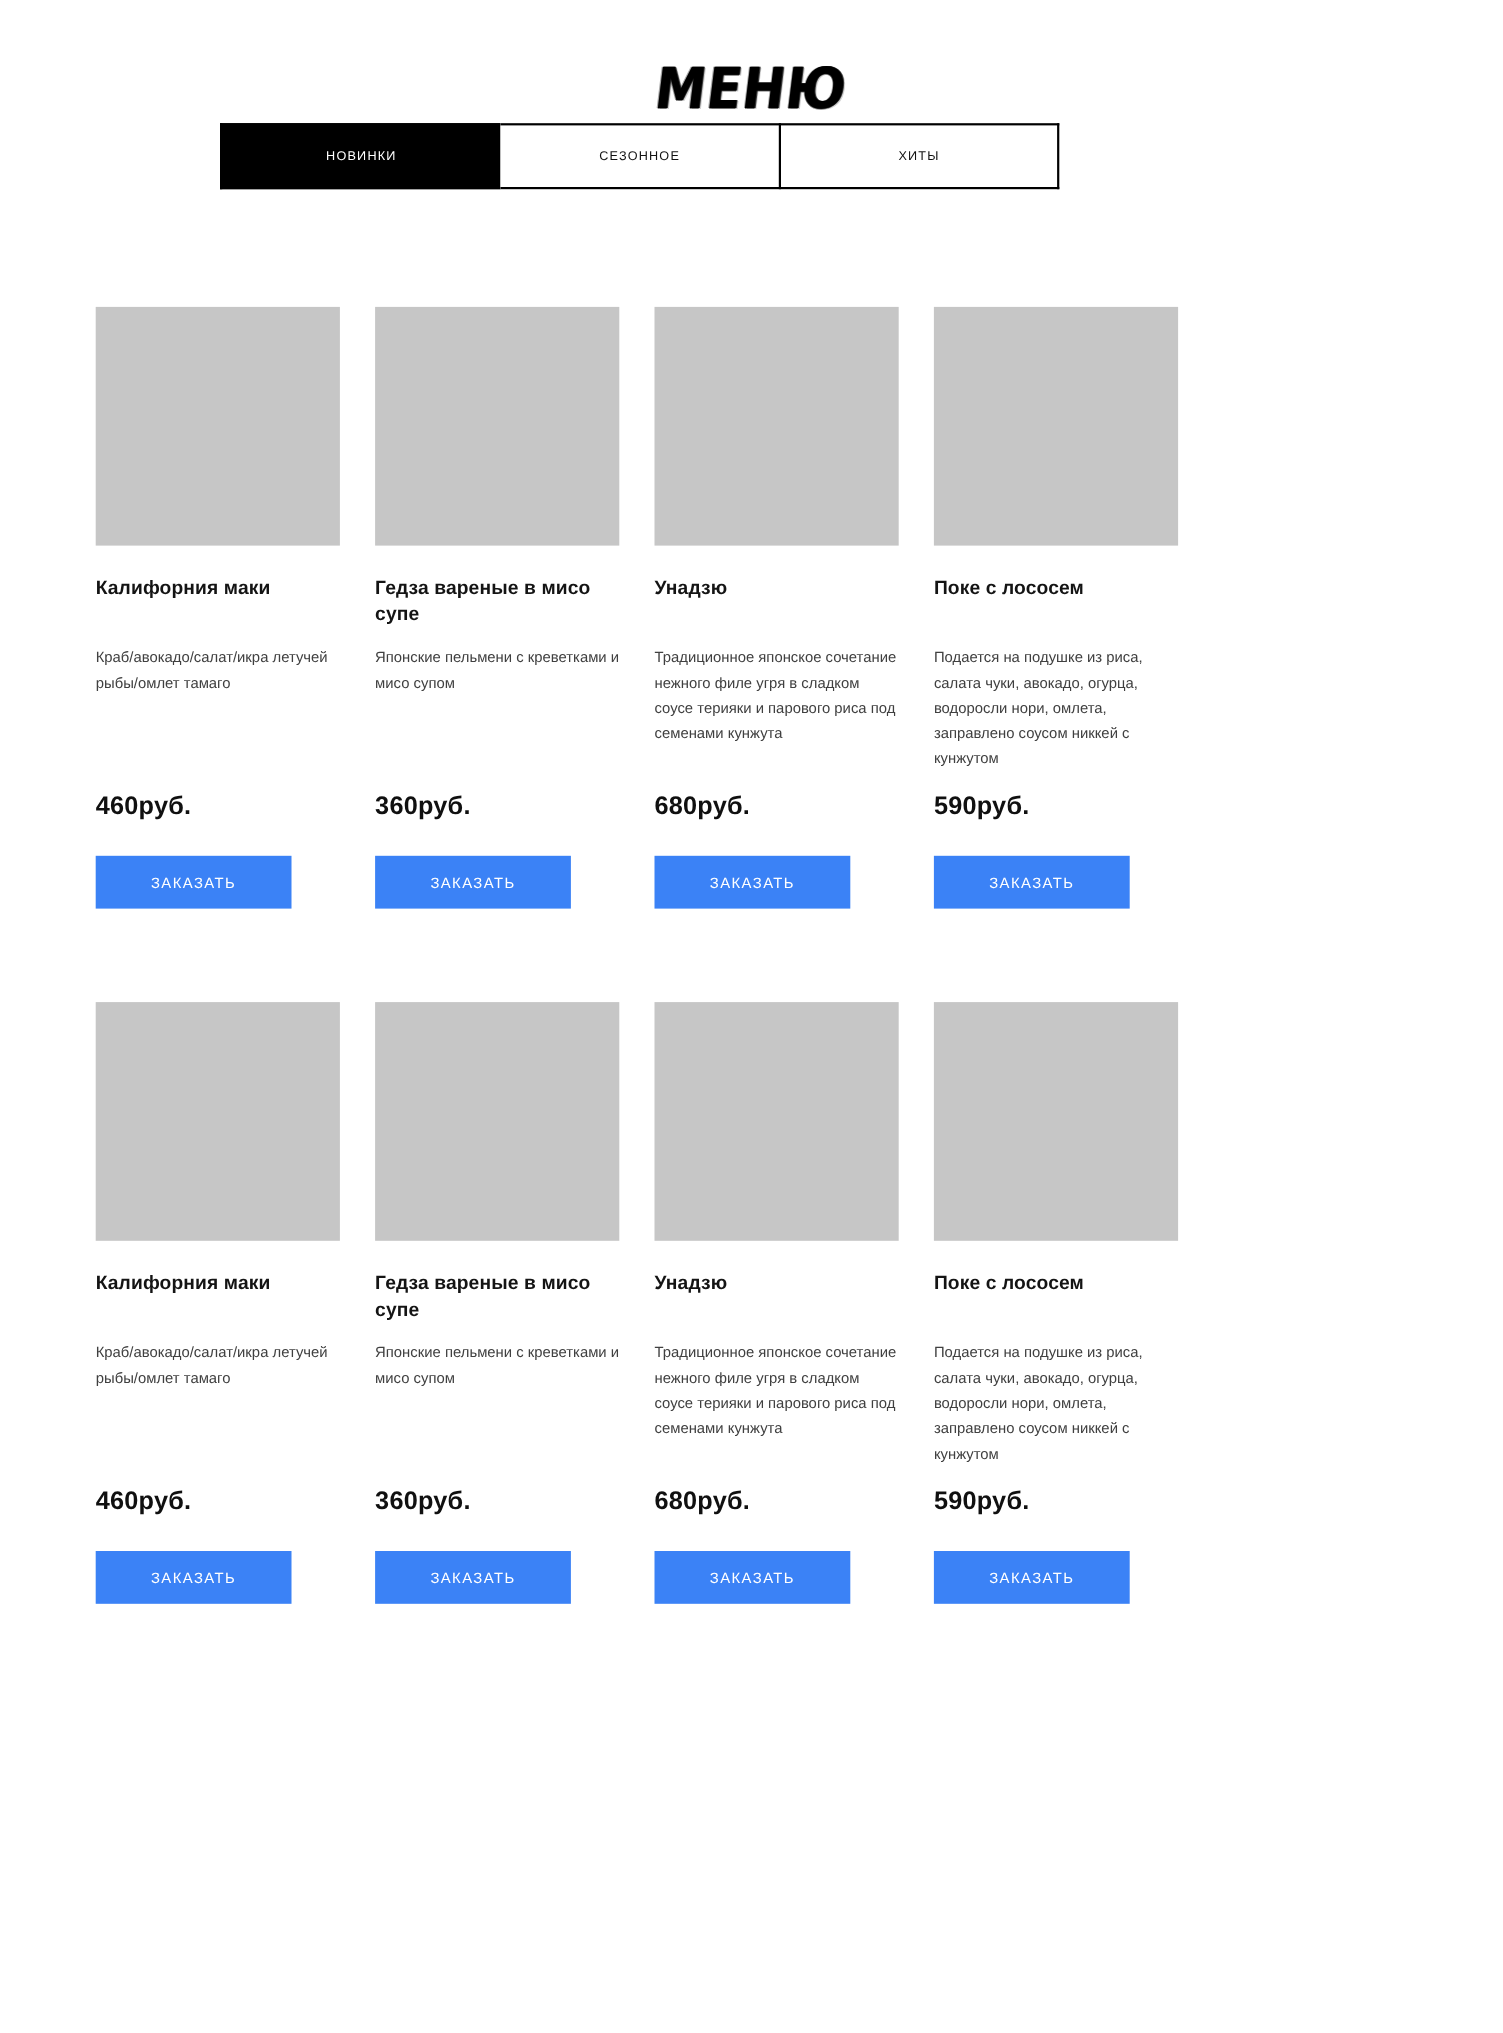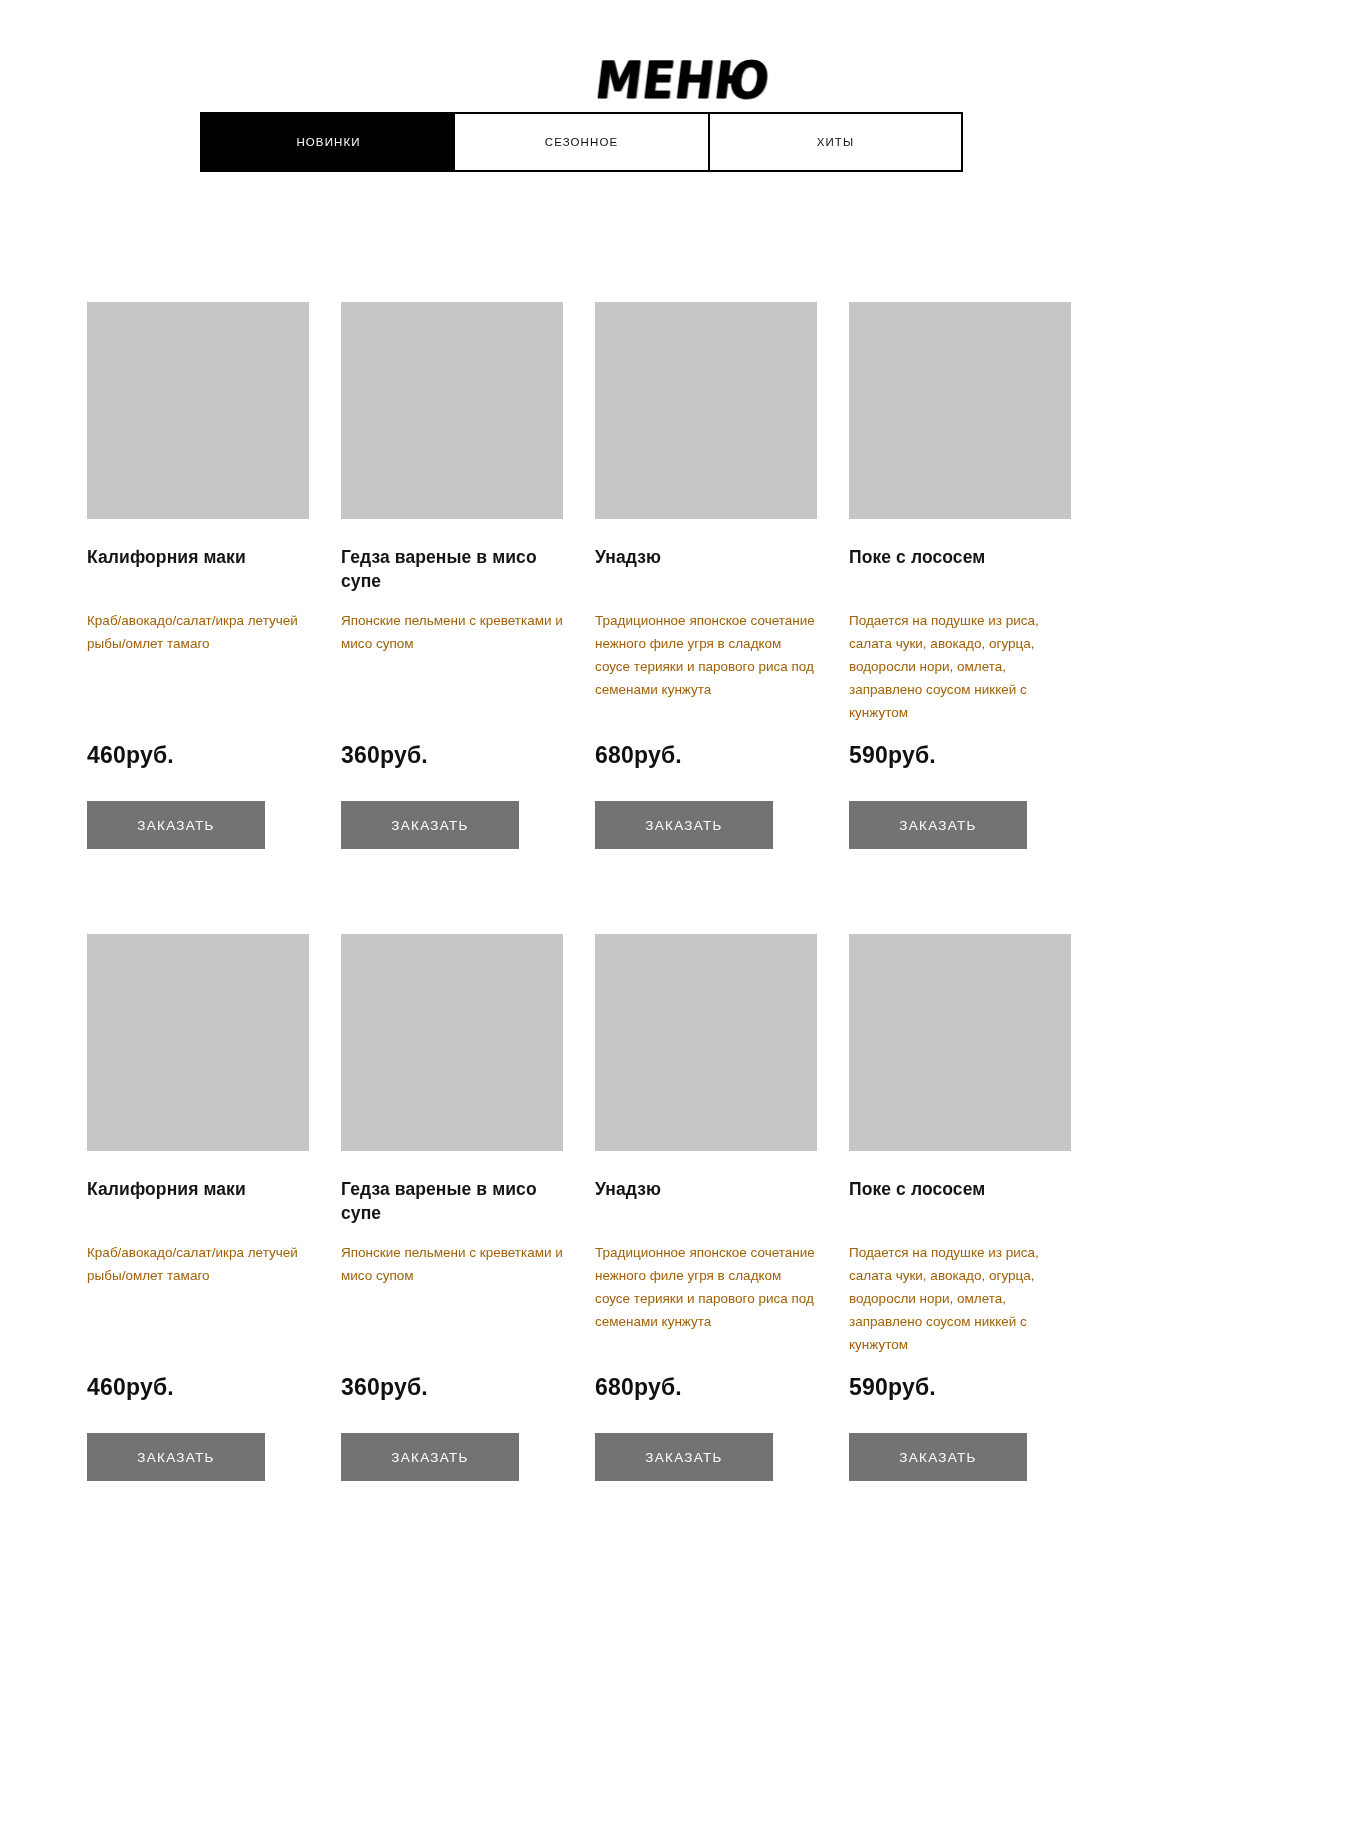--- a/index.html
+++ b/index.html
@@ -87,21 +87,20 @@
   
   .menu-grid {
     position: absolute;
     left: 87px;
     top: 279px;
     width: 1192px;
     display: grid;
     grid-template-columns: repeat(4, 222px);
     column-gap: 32px;
     row-gap: 0;
-    margin-top: 23px;
   }
   .card {
     width: 222px;
     box-sizing: border-box;
   }
   .card-row-2 {
     margin-top: 85px;
   }
   .card-image {
     width: 222px;
@@ -115,35 +114,35 @@
     line-height: 1.36;
     color: #141414;
     letter-spacing: 0.1px;
     min-height: 48px;
   }
   .card-desc {
     margin-top: 13px;
     font-size: 13.5px;
     font-weight: 400;
     line-height: 1.72;
-    color: #a16207;
+    color: #404040;
     min-height: 120px;
   }
   .card-price {
     margin-top: 10px;
     font-size: 23px;
     font-weight: 700;
     color: #101010;
     letter-spacing: 0.2px;
   }
   .card-button {
     margin-top: 32px;
     width: 178px;
     height: 48px;
-    background: #737373;
+    background: #3b82f6;
     color: #ffffff;
     border: 0;
     font-family: inherit;
     font-size: 13.5px;
     letter-spacing: 1.3px;
     text-transform: uppercase;
     display: flex;
     align-items: center;
     justify-content: center;
     cursor: pointer;

